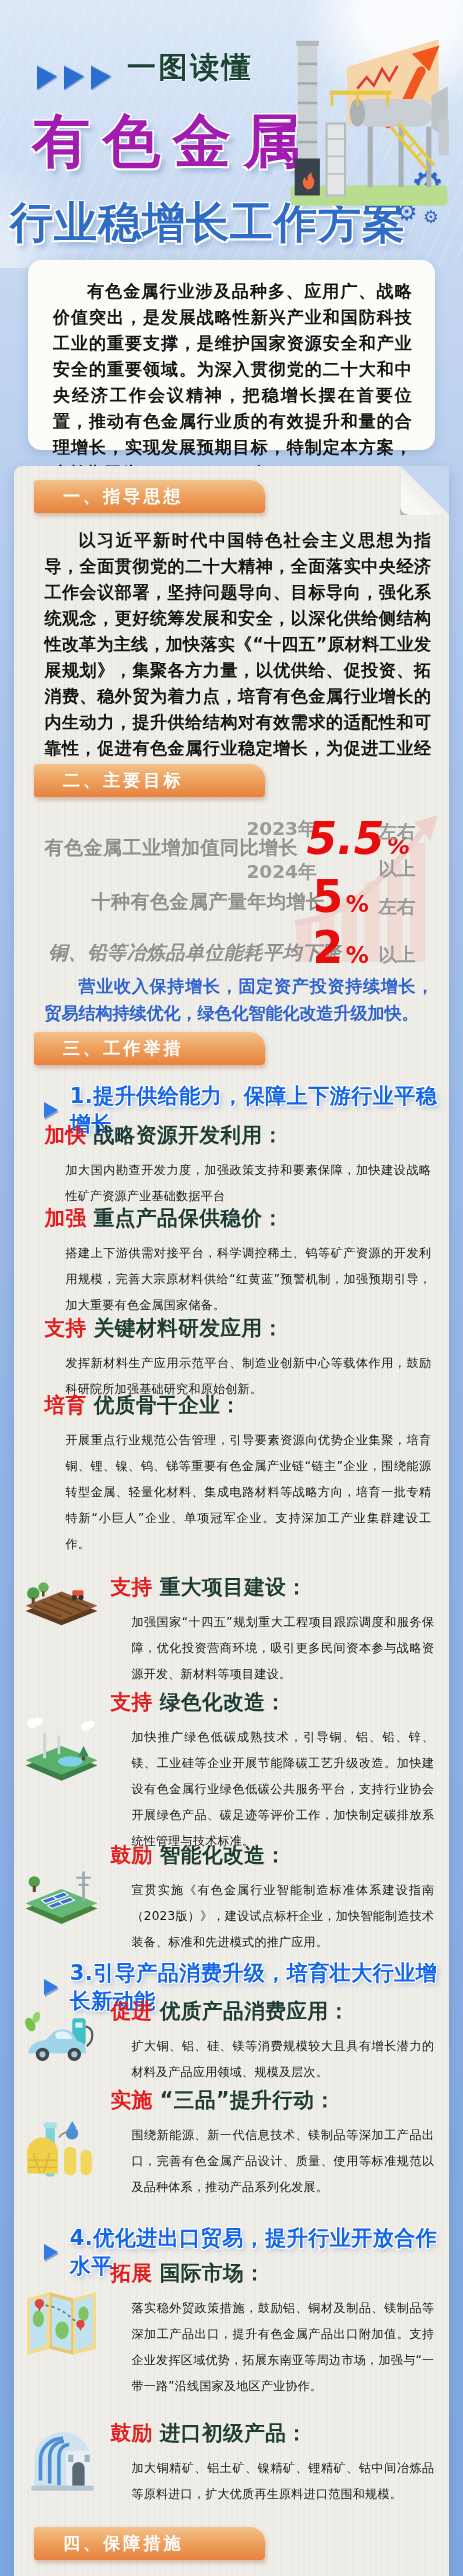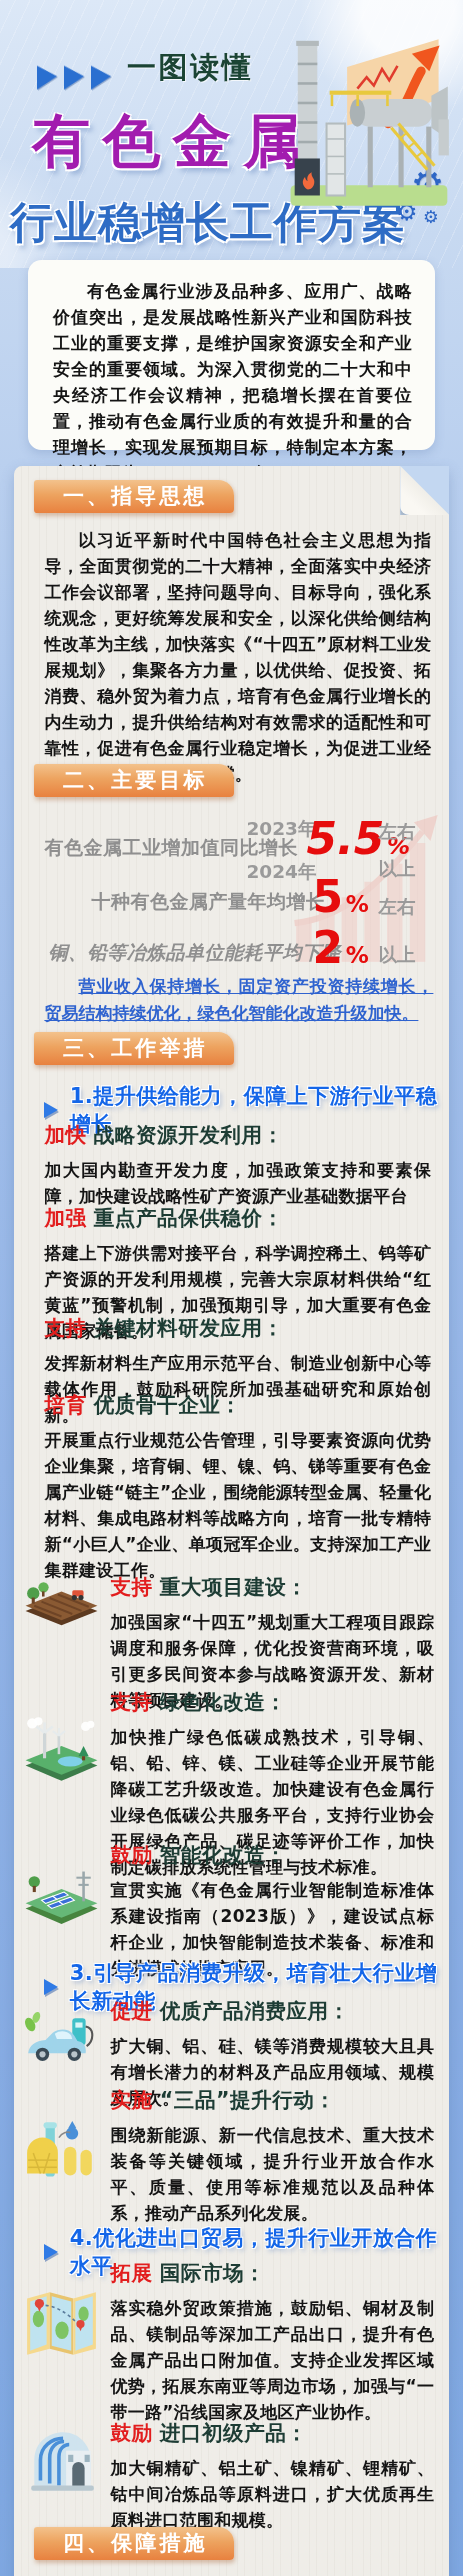--- a/index.html
+++ b/index.html
@@ -38,24 +38,24 @@
   
   .paper{left:14.4px;top:466px;width:435px;height:2391px;background:#efede8;
     border-radius:8.2px 0 13.4px 62px;box-shadow:0 5.2px 12.4px rgba(80,110,160,.3);
     background-image:repeating-linear-gradient(90deg, rgba(120,110,90,.05) 0 0.5px, rgba(0,0,0,0) 0.5px 3.6px);}
   .dogear-cut{right:0;top:0;width:49px;height:49px;background:#c3d7f1;}
   .dogear{right:0;top:0;width:49px;height:49px;
     background:linear-gradient(225deg,#c9ccce 0%,#eeece6 45%,#faf8f3 75%);
     clip-path:polygon(0 0,0 100%,100% 100%);border-radius:0 0 0 9.3px;
     box-shadow:-2.1px 2.1px 4.1px rgba(80,80,70,.25);}
   
-  .banner{left:19.6px;width:200px;height:33px;border-radius:3.1px 15.5px 4.1px 3.1px;
+  .banner{left:19.6px;width:231px;height:33px;border-radius:3.1px 15.5px 4.1px 3.1px;
     background:linear-gradient(180deg,#f3c28c 0%,#eda35f 45%,#e8813f 100%);
     box-shadow:1px 2.1px 4.1px rgba(160,90,40,.35);
-    color:#fff;font-size:21px;font-weight:900;letter-spacing:3.1px;line-height:33px;padding-left:29px;box-sizing:border-box;}
+    color:#fff;font-size:17px;font-weight:900;letter-spacing:3.1px;line-height:33px;padding-left:29px;box-sizing:border-box;}
   
   .para{left:30px;width:387px;font-size:17px;font-weight:600;color:#141414;line-height:26px;
     text-align:justify;text-indent:2em;letter-spacing:0.3px;}
   .summary{left:30px;width:389px;font-size:17px;font-weight:700;color:#2f63cf;line-height:27px;
     text-align:justify;text-indent:2em;}
   
   .goal-label{font-size:19px;font-weight:800;color:#8f8f8f;letter-spacing:0.5px;}
   .goal-year{font-size:18.5px;font-weight:700;color:#9a9a9a;}
   .goal-value{font-size:44px;font-weight:900;color:#e60d0d;line-height:1;}
   .goal-unit{font-size:23px;font-weight:900;color:#e60d0d;}
@@ -65,22 +65,22 @@
   .subhead .tri{width:0;height:0;border-top:8.8px solid transparent;border-bottom:8.8px solid transparent;
     border-left:14.4px solid #2f7ae5;filter:drop-shadow(1px 2.1px 0 rgba(25,75,160,.45));}
   .subhead .st{font-size:21px;font-weight:900;color:#1466e8;letter-spacing:0.5px;
     text-shadow:-1px -1px 0 #fff,1px -1px 0 #fff,-1px 1px 0 #fff,1px 1px 0 #fff,2.1px 2.6px 4.1px rgba(120,150,200,.55);}
   
   .item{left:30px;width:387px;}
   .item.iconed{left:96px;width:324px;}
   .ihead{font-size:20.6px;font-weight:900;letter-spacing:0.5px;}
   .ihead .kw{color:#e21d1d;margin-right:7.2px;}
   .ihead .nm{color:#1d3c34;}
-  .ibody{margin-top:8.2px;font-size:17px;font-weight:700;color:#141414;line-height:26px;
-    text-align:justify;letter-spacing:0.3px;}
+  .ibody{margin-top:8.2px;font-size:12px;font-weight:400;color:#141414;line-height:26px;
+    text-align:justify;letter-spacing:0.3px;margin-left:21px;}
   .side-icon{position:absolute;left:-87px;top:3.1px;width:77px;height:77px;}
   
   .bignum{font-size:78px;font-weight:900;line-height:1;transform:rotate(-4deg);}
   .num-red{color:#e85838;text-shadow:-1.5px -1.5px 0 #ffd9b8,2.6px 3.1px 0 rgba(190,55,30,.35);}
 </style>
 </head>
 <body>
 
 <div class="abs hdr-tex"></div>
 
@@ -184,21 +184,21 @@
     <div class="abs goal-qual" style="left:334px;top:82px;">左右</div>
 
     <div class="abs goal-label" style="left:4px;top:128px;font-style:italic;">铜、铅等冶炼品单位能耗平均下降</div>
     <div class="abs" style="left:268px;top:114px;">
       <span class="goal-value">2</span>
       <span class="goal-unit">%</span>
     </div>
     <div class="abs goal-qual" style="left:334px;top:130px;">以上</div>
   </div>
 
-  <div class="abs summary" style="top:507px;text-decoration:underline;">营业收入保持增长，固定资产投资持续增长，贸易结构持续优化，绿色化智能化改造升级加快。</div>
+  <div class="abs summary" style="top:507px;">营业收入保持增长，固定资产投资持续增长，贸易结构持续优化，绿色化智能化改造升级加快。</div>
 
   <div class="abs banner" style="top:566px;">三、工作举措</div>
 
   <div class="abs subhead" style="top:616px;">
     <div class="tri"></div>
     <div class="st">1.提升供给能力，保障上下游行业平稳增长</div>
   </div>
 
   <div class="abs item" style="top:655px;">
     <div class="ihead"><span class="kw">加快</span><span class="nm">战略资源开发利用：</span></div>
@@ -334,21 +334,21 @@
           <line x1="20" y1="70" x2="34" y2="110"></line>
             <line x1="52" y1="70" x2="40" y2="110"></line>
         </g>
         <rect x="80" y="58" width="24" height="56" rx="12" fill="#f2d75e"></rect>
         <rect x="112" y="64" width="22" height="50" rx="11" fill="#f2d75e"></rect>
         <path d="M96 20 a12 12 0 1 1-1 0 M96 8 l8 14 h-16 Z" fill="#4a90d8"></path>
         <path d="M70 40 C76 30 86 28 92 30" fill="none" stroke="#888" stroke-width="3"></path>
       </svg>
     </div>
     <div class="ihead"><span class="kw">实施</span><span class="nm">“三品”提升行动：</span></div>
-    <div class="ibody">围绕新能源、新一代信息技术、重大技术装备等关键领域，提升行业开放合作水平、质量、使用等标准规范以及品种体系，推动产品系列化发展。</div>
+    <div class="ibody">围绕新能源、新一代信息技术、镁制品等深加工产品出口，完善有色金属产品设计、质量、使用等标准规范以及品种体系，推动产品系列化发展。</div>
   </div>
 
   <div class="abs subhead" style="top:1758px;align-items:center;">
     <div class="tri"></div>
     <div class="st">4.优化进出口贸易，提升行业开放合作水平</div>
   </div>
 
   <div class="abs item iconed" style="top:1793px;">
     <div class="side-icon" style="top:24px;">
       <svg width="77" height="77" viewBox="0 0 150 150">

